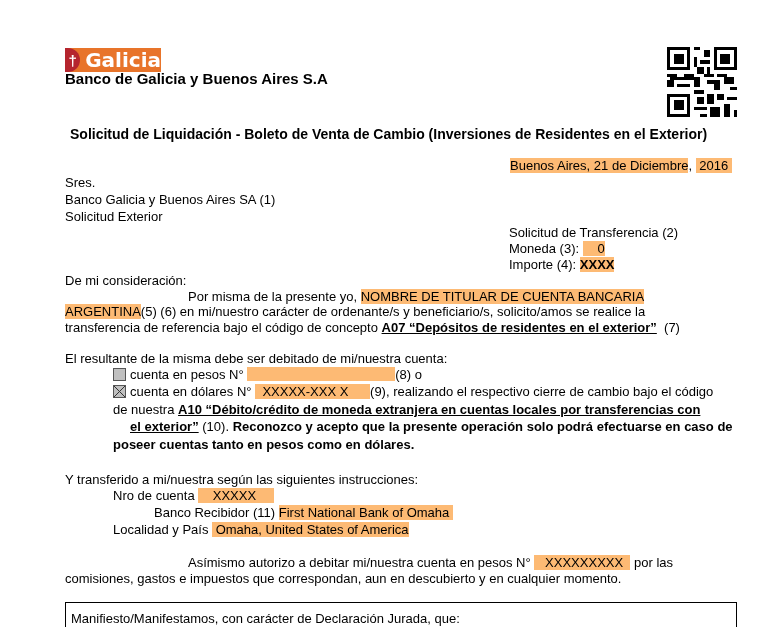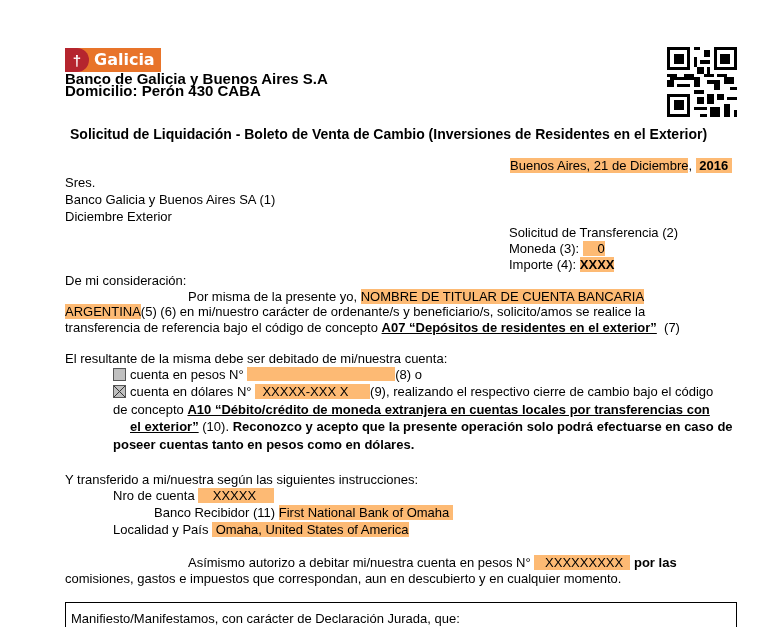--- a/index.html
+++ b/index.html
@@ -13,21 +13,21 @@
     position: absolute; left: 65px; top: 48px; width: 96px; height: 24px;
     display: flex; background: #e8742a;
   }
   .logo-mark {
     width: 24px; height: 24px; background: #b5252e; color: #fff;
     display: flex; align-items: center; justify-content: center;
     font-size: 15px; font-weight: bold; border-radius: 0 12px 12px 0;
   }
   .logo-text {
     flex: 1; color: #fff; font-family: "DejaVu Sans", sans-serif; font-weight: bold;
-    font-size: 16px; line-height: 24px; padding-left: 5px;
+    font-size: 20px; line-height: 24px; padding-left: 5px;
   }
   .bank-info { position: absolute; left: 65px; top: 73px; font-size: 15px; font-weight: bold; line-height: 11.5px; }
   .qr { position: absolute; left: 667px; top: 47px; width: 70px; height: 70px; }
   .title { position: absolute; left: 70px; top: 126px; font-size: 14px; font-weight: bold; white-space: nowrap; }
   .line { position: absolute; left: 65px; white-space: nowrap; line-height: 16px; }
   .u { text-decoration: underline; font-weight: bold; }
   .b { font-weight: bold; }
   .cb {
     display: inline-block; width: 11px; height: 11px; border: 1px solid #555;
     background: #c0c0c0; vertical-align: -2px; margin-right: 4px; position: relative;
@@ -41,21 +41,20 @@
 </style>
 </head>
 <body>
 
 <div class="logo">
   <div class="logo-mark">†</div>
   <div class="logo-text">Galicia</div>
 </div>
 <div class="bank-info">
   <div>Banco de Galicia y Buenos Aires S.A</div>
-  <div>Domicilio: Perón 430 CABA</div>
 </div>
 <div class="qr">
   <svg width="70" height="70" viewBox="0 0 21 21" shape-rendering="crispEdges">
     <rect width="21" height="21" fill="#fff"></rect>
     <g fill="#000">
       <rect x="0" y="0" width="7" height="7"></rect>
         <rect x="1" y="1" width="5" height="5" fill="#fff"></rect>
         <rect x="2" y="2" width="3" height="3"></rect>
       <rect x="14" y="0" width="7" height="7"></rect>
         <rect x="15" y="1" width="5" height="5" fill="#fff"></rect>
@@ -91,26 +90,26 @@
         <rect x="17" y="17" width="2" height="4"></rect>
         <rect x="10" y="20" width="2" height="1"></rect>
         <rect x="20" y="19" width="1" height="2"></rect>
     </g>
   </svg>
 </div>
 
 <div class="title">Solicitud de Liquidación - Boleto de Venta de Cambio (Inversiones de Residentes en el Exterior)</div>
 
 <div class="abs" style="left:510px; top:158px;">
-  <span class="hl">Buenos Aires, 21 de Diciembre</span><span>, </span><span class="hl" style="white-space:pre;font-weight:bold;"> 2016 </span>
+  <span class="hl">Buenos Aires, 21 de Diciembre</span><span>, </span><span class="hl" style="white-space:pre;"> 2016 </span>
 </div>
 
 <div class="line" style="top:175px;">Sres.</div>
 <div class="line" style="top:192px;">Banco Galicia y Buenos Aires SA (1)</div>
-<div class="line" style="top:209px;">Diciembre Exterior</div>
+<div class="line" style="top:209px;">Solicitud Exterior</div>
 
 <div class="abs" style="left:509px; top:225px;">Solicitud de Transferencia (2)</div>
 <div class="abs" style="left:509px; top:241px;">
   <span>Moneda (3): </span><span class="hl" style="white-space:pre; display:inline-block; width:22px; text-align:right;">    0</span>
 </div>
 <div class="abs" style="left:509px; top:257px;">
   <span>Importe (4): </span><span class="hl b">XXXX</span>
 </div>
 
 <div class="line" style="top:273px;">De mi consideración:</div>
@@ -128,38 +127,38 @@
 <div class="line" style="top:367px; left:113px;">
   <span class="cb"></span><span>cuenta en pesos N° </span><span class="hl" style="display:inline-block; width:148px; height:14px; vertical-align:-2px;"></span><span>(8) o</span>
 </div>
 <div class="line" style="top:384px; left:113px;">
   <span class="cb checked"><svg width="11" height="11" viewBox="0 0 11 11">
         <line x1="0" y1="0" x2="11" y2="11" stroke="#333" stroke-width="1"></line>
         <line x1="11" y1="0" x2="0" y2="11" stroke="#333" stroke-width="1"></line>
       </svg></span><span>cuenta en dólares N° </span><span class="hl" style="white-space:pre;">  XXXXX-XXX X      </span><span>(9), realizando el respectivo cierre de cambio bajo el código</span>
 </div>
 <div class="line" style="top:402px; left:113px;">
-  <span>de concepto </span><span class="u">A10 “Débito/crédito de moneda extranjera en cuentas locales por transferencias con</span>
+  <span>de nuestra </span><span class="u">A10 “Débito/crédito de moneda extranjera en cuentas locales por transferencias con</span>
 </div>
 <div class="line" style="top:419px; left:130px;">
   <span class="u">el exterior”</span><span style="white-space:pre;"> (10). </span><span class="b">Reconozco y acepto que la presente operación solo podrá efectuarse en caso de</span>
 </div>
 <div class="line b" style="top:437px; left:113px;">poseer cuentas tanto en pesos como en dólares.</div>
 
 <div class="line" style="top:472px;">Y transferido a mi/nuestra según las siguientes instrucciones:</div>
 <div class="line" style="top:488px; left:113px;">
   <span style="white-space:pre;">Nro de cuenta </span><span class="hl" style="white-space:pre;">    XXXXX     </span>
 </div>
 <div class="line" style="top:505px; left:113px;margin-left:41px;">
   <span style="white-space:pre;">Banco Recibidor (11) </span><span class="hl" style="white-space:pre;">First National Bank of Omaha </span>
 </div>
 <div class="line" style="top:522px; left:113px;">
   <span style="white-space:pre;">Localidad y País </span><span class="hl" style="white-space:pre;"> Omaha, United States of America</span>
 </div>
 
 <div class="line" style="top:555px; left:188px;">
-  <span style="white-space:pre;">Asímismo autorizo a debitar mi/nuestra cuenta en pesos N° </span><span class="hl" style="white-space:pre;">   XXXXXXXXX  </span><span style="white-space:pre;font-weight:bold;"> por las</span>
+  <span style="white-space:pre;">Asímismo autorizo a debitar mi/nuestra cuenta en pesos N° </span><span class="hl" style="white-space:pre;">   XXXXXXXXX  </span><span style="white-space:pre;"> por las</span>
 </div>
 <div class="line" style="top:571px;">comisiones, gastos e impuestos que correspondan, aun en descubierto y en cualquier momento.</div>
 
 <div class="box">
   <span>Manifiesto/Manifestamos, con carácter de Declaración Jurada, que:</span>
 </div>
 
 </body></html>

